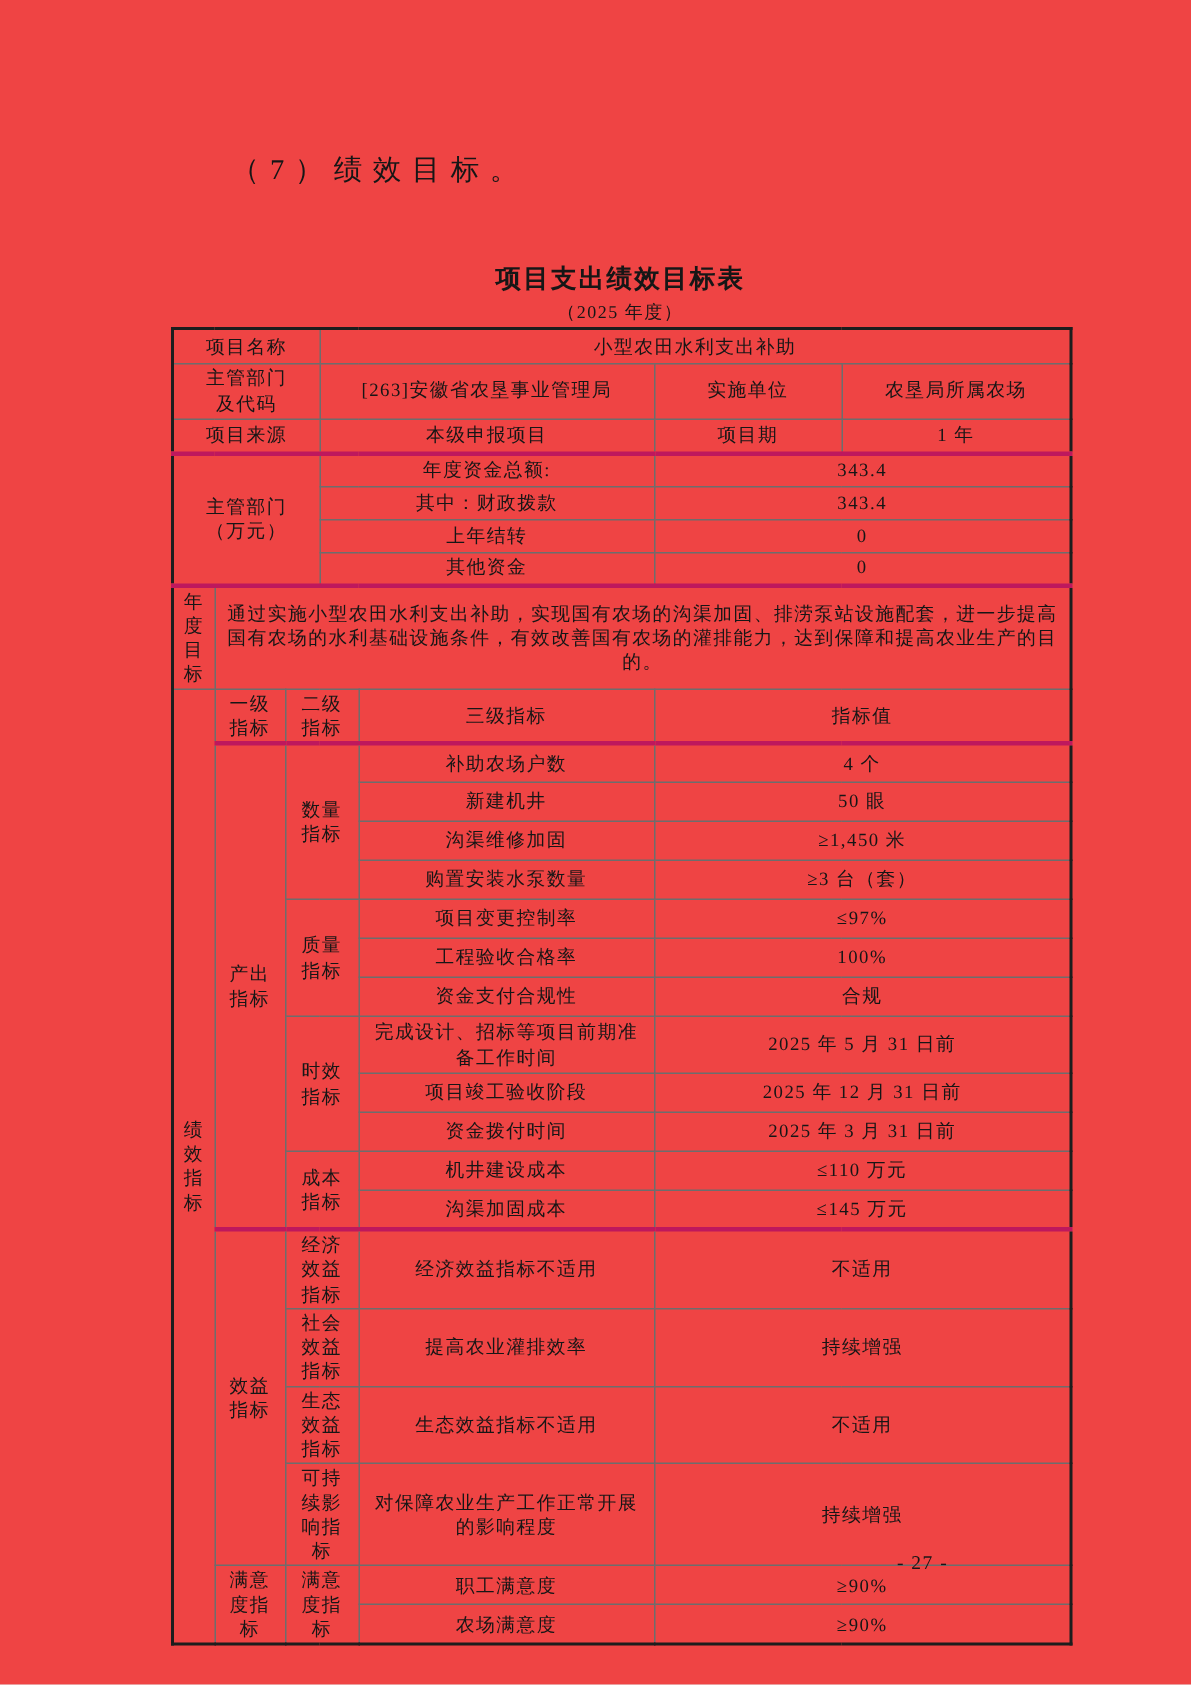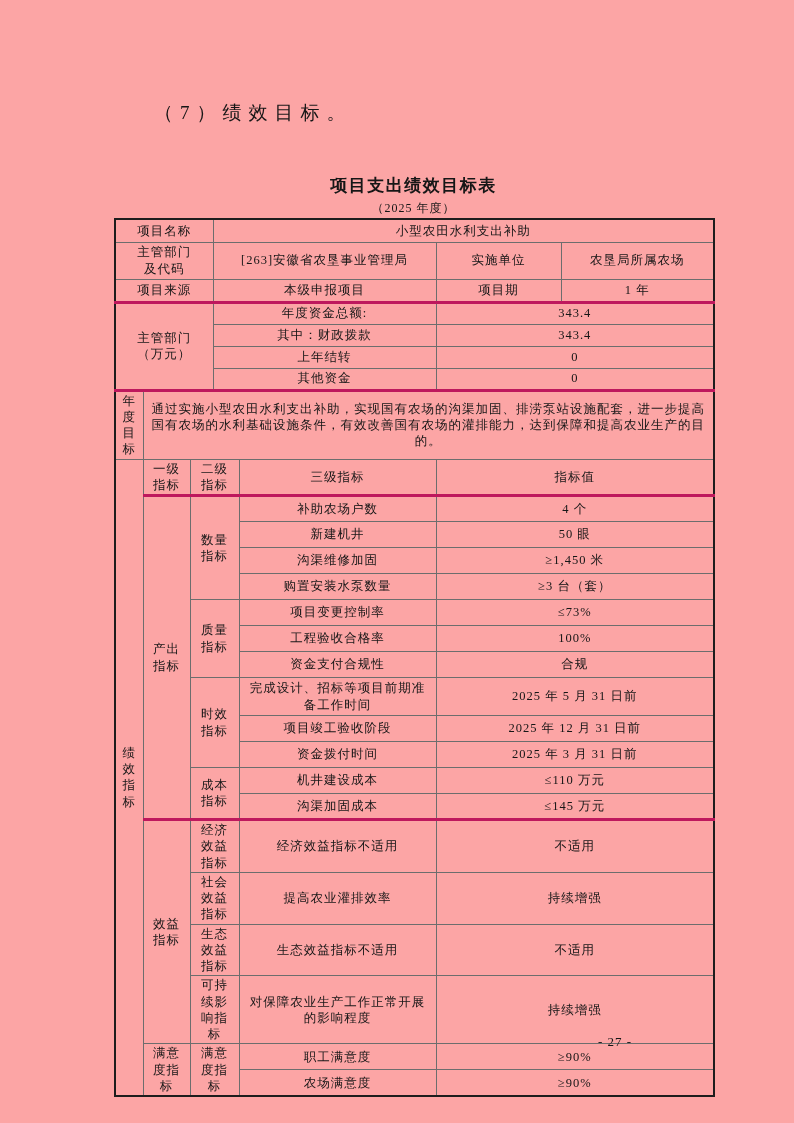--- a/index.html
+++ b/index.html
@@ -1,18 +1,18 @@
 <!DOCTYPE html>
 <html><head>
 <meta charset="utf-8">
 <style>
   html,body { margin:0; padding:0; background:#e8e8e8; }
   .page {
     position:relative; width:794px; height:1123px; margin:0 auto;
-    background:#fca5a5; overflow:hidden;
+    background:#ef4444; overflow:hidden;
     font-family:"Liberation Serif","DejaVu Serif",serif; color:#161616;
   }
   .heading {
     position:absolute; left:154px; top:100px;
     font-size:19px; letter-spacing:7px; white-space:nowrap;
   }
   .titleblock { position:absolute; left:114px; top:174px; width:599px; text-align:center; }
   .doc-title { font-size:17px; font-weight:bold; letter-spacing:1.5px;font-family:Liberation Serif, serif; }
   .doc-subtitle { font-size:12px; margin-top:3px; letter-spacing:1px; }
 
@@ -146,21 +146,21 @@
     </tr>
     <tr style="height:26px">
       <td class="leftcell">购置安装水泵数量</td>
       <td colspan="2">≥3 台（套）</td>
     </tr>
 
     <tr style="height:26px">
       <td colspan="2" rowspan="3" class="pre l2cell">质量
 指标</td>
       <td class="leftcell">项目变更控制率</td>
-      <td colspan="2">≤73%</td>
+      <td colspan="2">≤97%</td>
     </tr>
     <tr style="height:26px">
       <td class="leftcell">工程验收合格率</td>
       <td colspan="2">100%</td>
     </tr>
     <tr style="height:26px">
       <td class="leftcell">资金支付合规性</td>
       <td colspan="2">合规</td>
     </tr>
 

